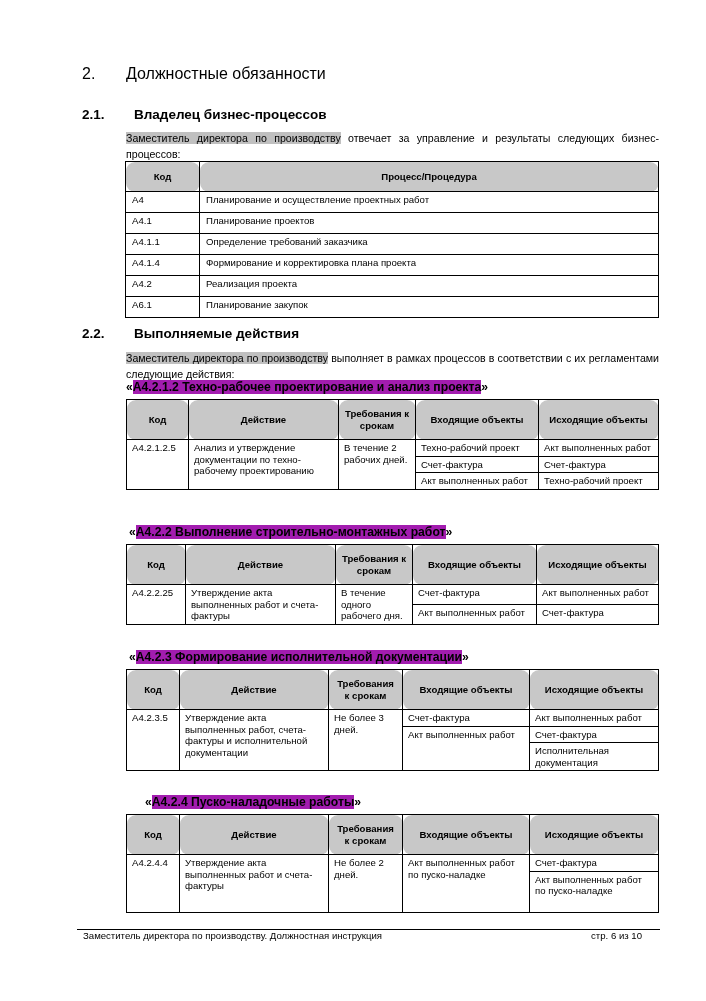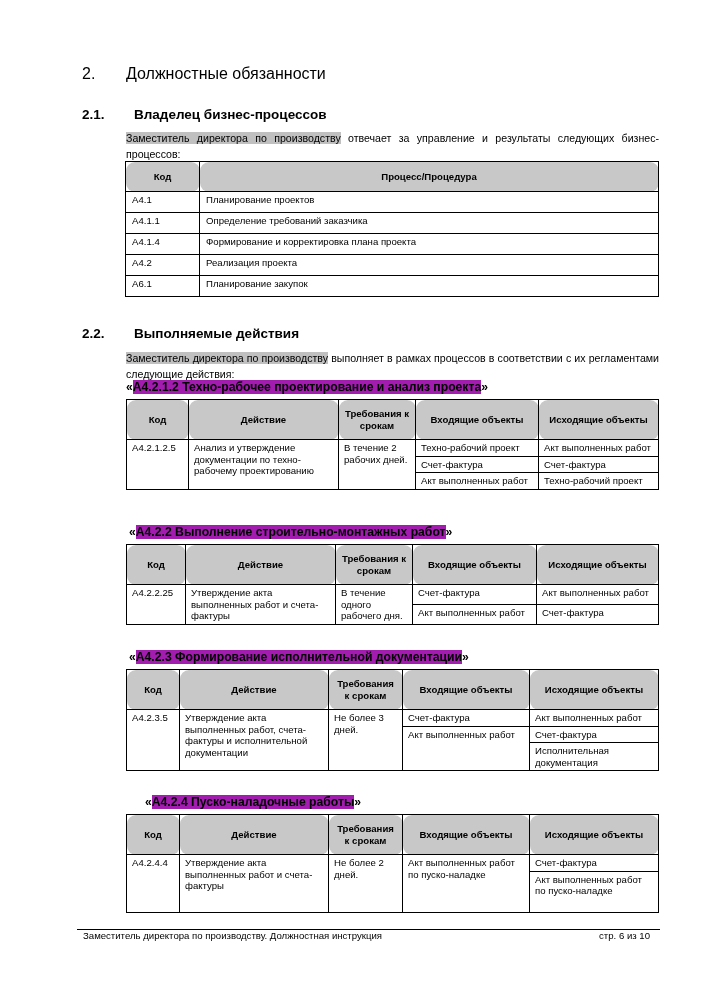--- a/index.html
+++ b/index.html
@@ -47,20 +47,24 @@
 
 <table class="t1">
   <thead>
     <tr>
       <th style="width:63px">Код</th>
       <th>Процесс/Процедура</th>
     </tr>
   </thead>
   <tbody>
     <tr>
+        <td>А4</td>
+        <td>Планирование и осуществление проектных работ</td>
+      </tr>
+    <tr>
         <td>А4.1</td>
         <td>Планирование проектов</td>
       </tr>
     <tr>
         <td>А4.1.1</td>
         <td>Определение требований заказчика</td>
       </tr>
     <tr>
         <td>А4.1.4</td>
         <td>Формирование и корректировка плана проекта</td>
@@ -197,13 +201,13 @@
       <td>Счет-фактура</td>
     </tr>
     <tr>
       <td style="height:36px">Акт выполненных работ по пуско-наладке</td>
     </tr>
   </tbody>
 </table>
 
 <div class="footer-line"></div>
 <div class="footer" style="left:83px;">Заместитель директора по производству. Должностная инструкция</div>
-<div class="footer" style="right:56px;">стр. 6 из 10</div>
+<div class="footer" style="right:64px;">стр. 6 из 10</div>
 
 </body></html>

